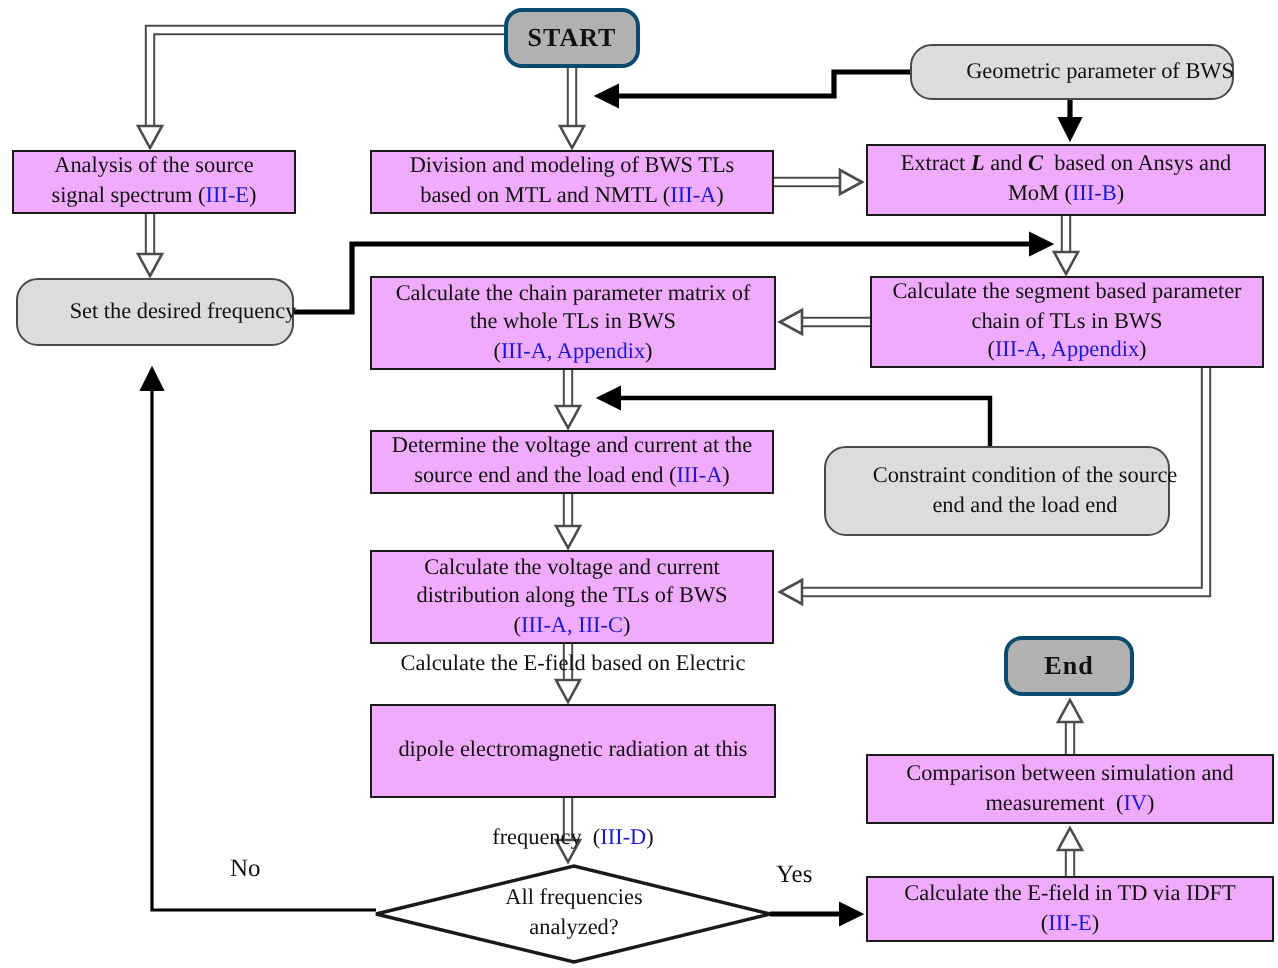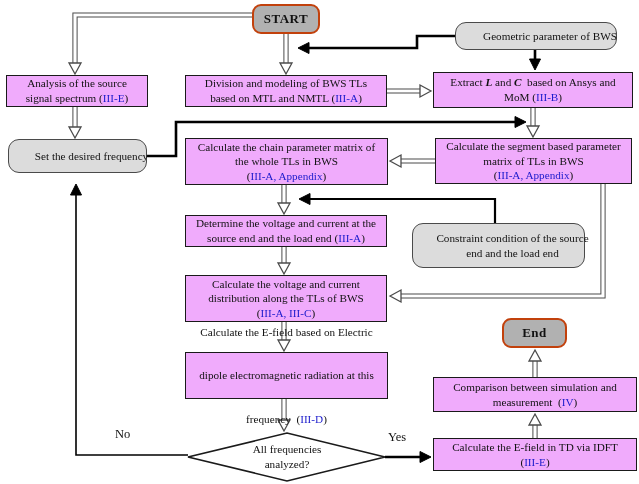--- a/index.html
+++ b/index.html
@@ -5,21 +5,21 @@
   html,body{margin:0;padding:0;background:#fff;}
   #figure{position:relative;width:639px;height:484px;background:#fff;overflow:hidden;
           font-family:"Liberation Serif",serif;}
   #arrow-layer{position:absolute;left:0;top:0;}
   .node{position:absolute;box-sizing:border-box;display:flex;flex-direction:column;
         align-items:center;justify-content:center;text-align:center;
         font-size:11.2px;line-height:14.6px;color:#111;}
   .node .ln{white-space:nowrap;}
   .process{background:#f0abfc;border:1.7px solid #1a1a1a;}
   .rounded{background:#dcdcdc;border:1.4px solid #4a4a4a;border-radius:11px;padding-left:28px;}
-  .terminal{background:#b1b1b1;border:2px solid #c2410c;border-radius:9px;
+  .terminal{background:#b1b1b1;border:2px solid #0c4a6e;border-radius:9px;
             font-weight:bold;font-size:13px;letter-spacing:.5px;}
   .decision-text{background:transparent;border:none;}
   .seg-r{color:#1a1acc;}
   .seg-bi{font-weight:bold;font-style:italic;}
   .edge-label{position:absolute;font-size:12.5px;color:#111;}
 </style>
 </head>
 <body>
 
 <div id="figure">
@@ -144,21 +144,21 @@
         <div class="ln"><span>Extract </span><span class="seg-bi">L</span><span> and </span><span class="seg-bi">C</span><span>&nbsp; based on Ansys and</span></div>
         <div class="ln"><span>MoM (</span><span class="seg-r">III-B</span><span>)</span></div>
       </div>
       <div class="node process" style="left: 185px; top: 138px; width: 203px; height: 47px;">
         <div class="ln"><span>Calculate the chain parameter matrix of</span></div>
         <div class="ln"><span>the whole TLs in BWS</span></div>
         <div class="ln"><span>(</span><span class="seg-r">III-A, Appendix</span><span>)</span></div>
       </div>
       <div class="node process" style="left: 435px; top: 138px; width: 197px; height: 46px;">
         <div class="ln"><span>Calculate the segment based parameter</span></div>
-        <div class="ln"><span>matrix of TLs in BWS</span></div>
+        <div class="ln"><span>chain of TLs in BWS</span></div>
         <div class="ln"><span>(</span><span class="seg-r">III-A, Appendix</span><span>)</span></div>
       </div>
       <div class="node process" style="left: 185px; top: 215px; width: 202px; height: 32px; text-align: center;">
         <div class="ln"><span>Determine the voltage and current at the</span></div>
         <div class="ln"><span>source end and the load end (</span><span class="seg-r">III-A</span><span>)</span></div>
       </div>
       <div class="node process" style="left: 185px; top: 275px; width: 202px; height: 47px;">
         <div class="ln"><span>Calculate the voltage and current</span></div>
         <div class="ln"><span>distribution along the TLs of BWS</span></div>
         <div class="ln"><span>(</span><span class="seg-r">III-A, III-C</span><span>)</span></div>

